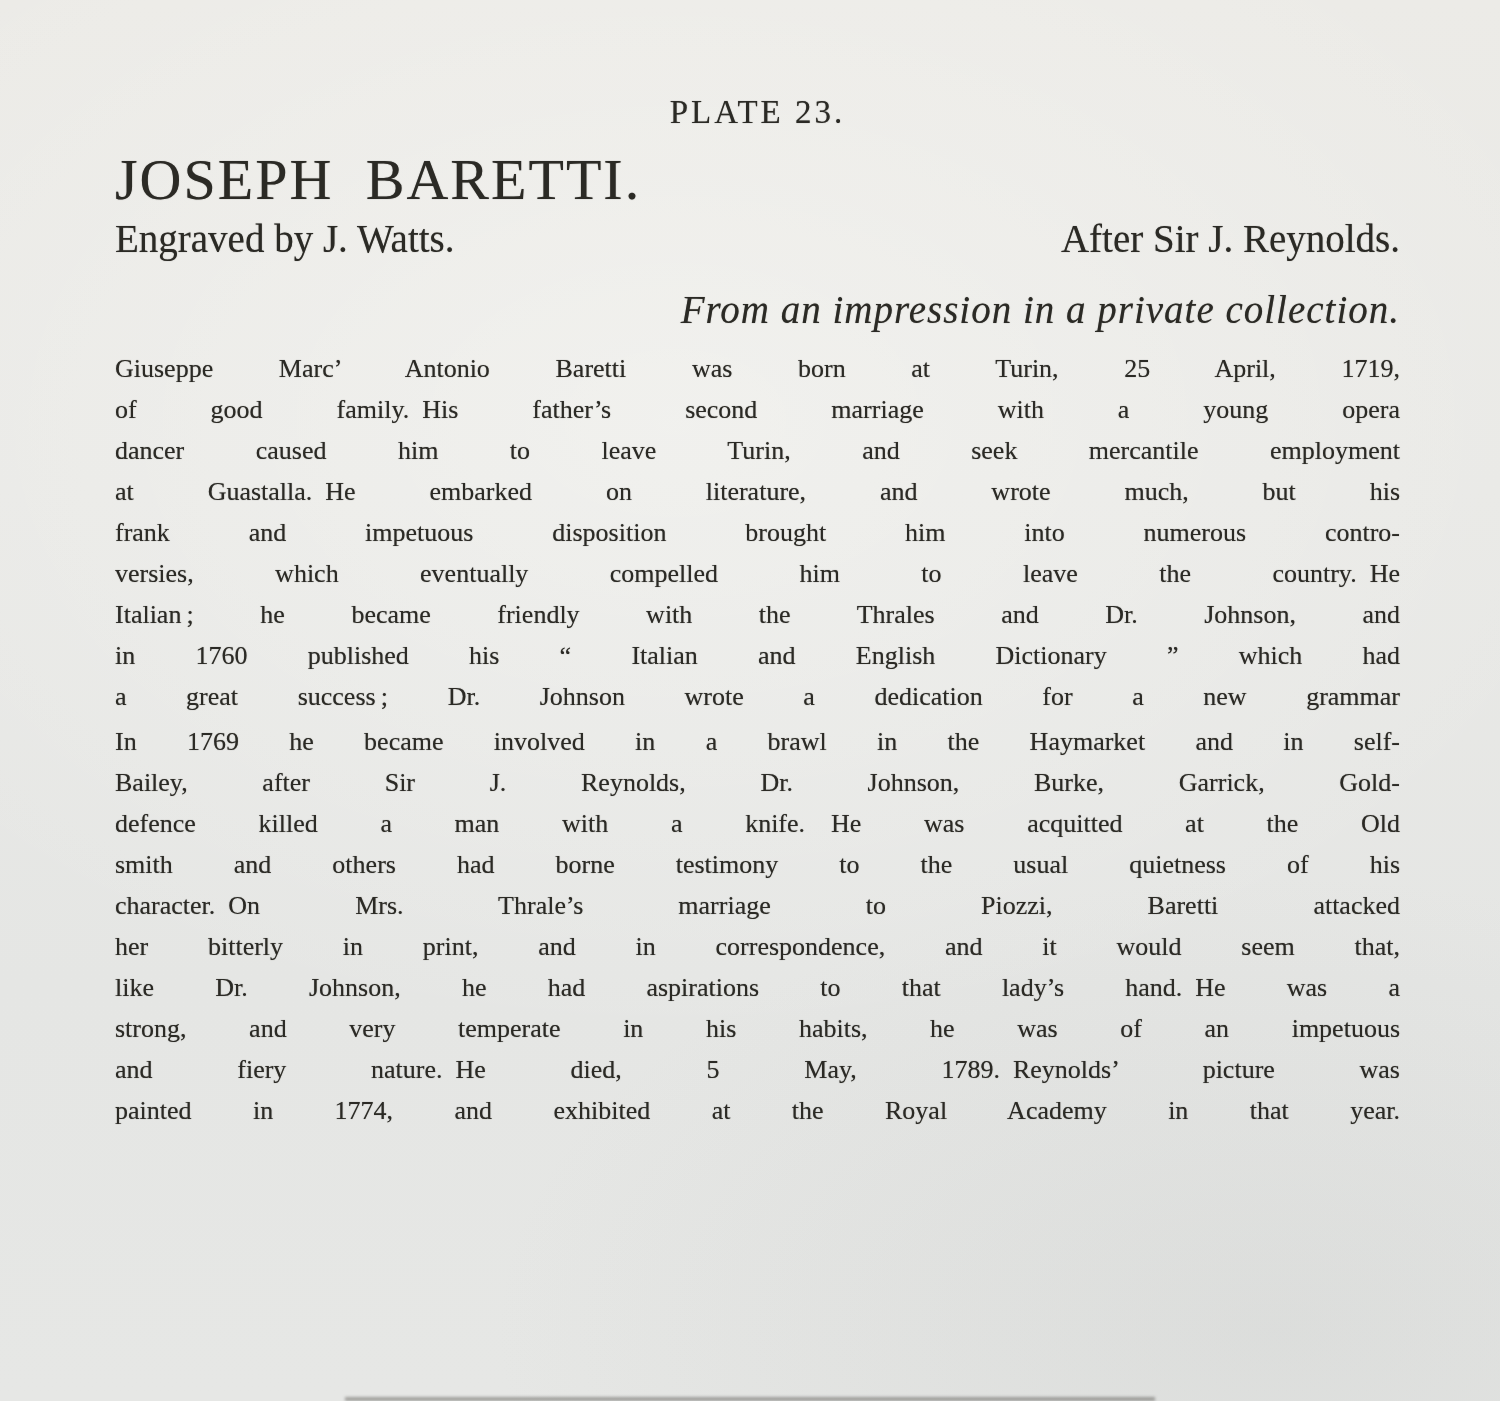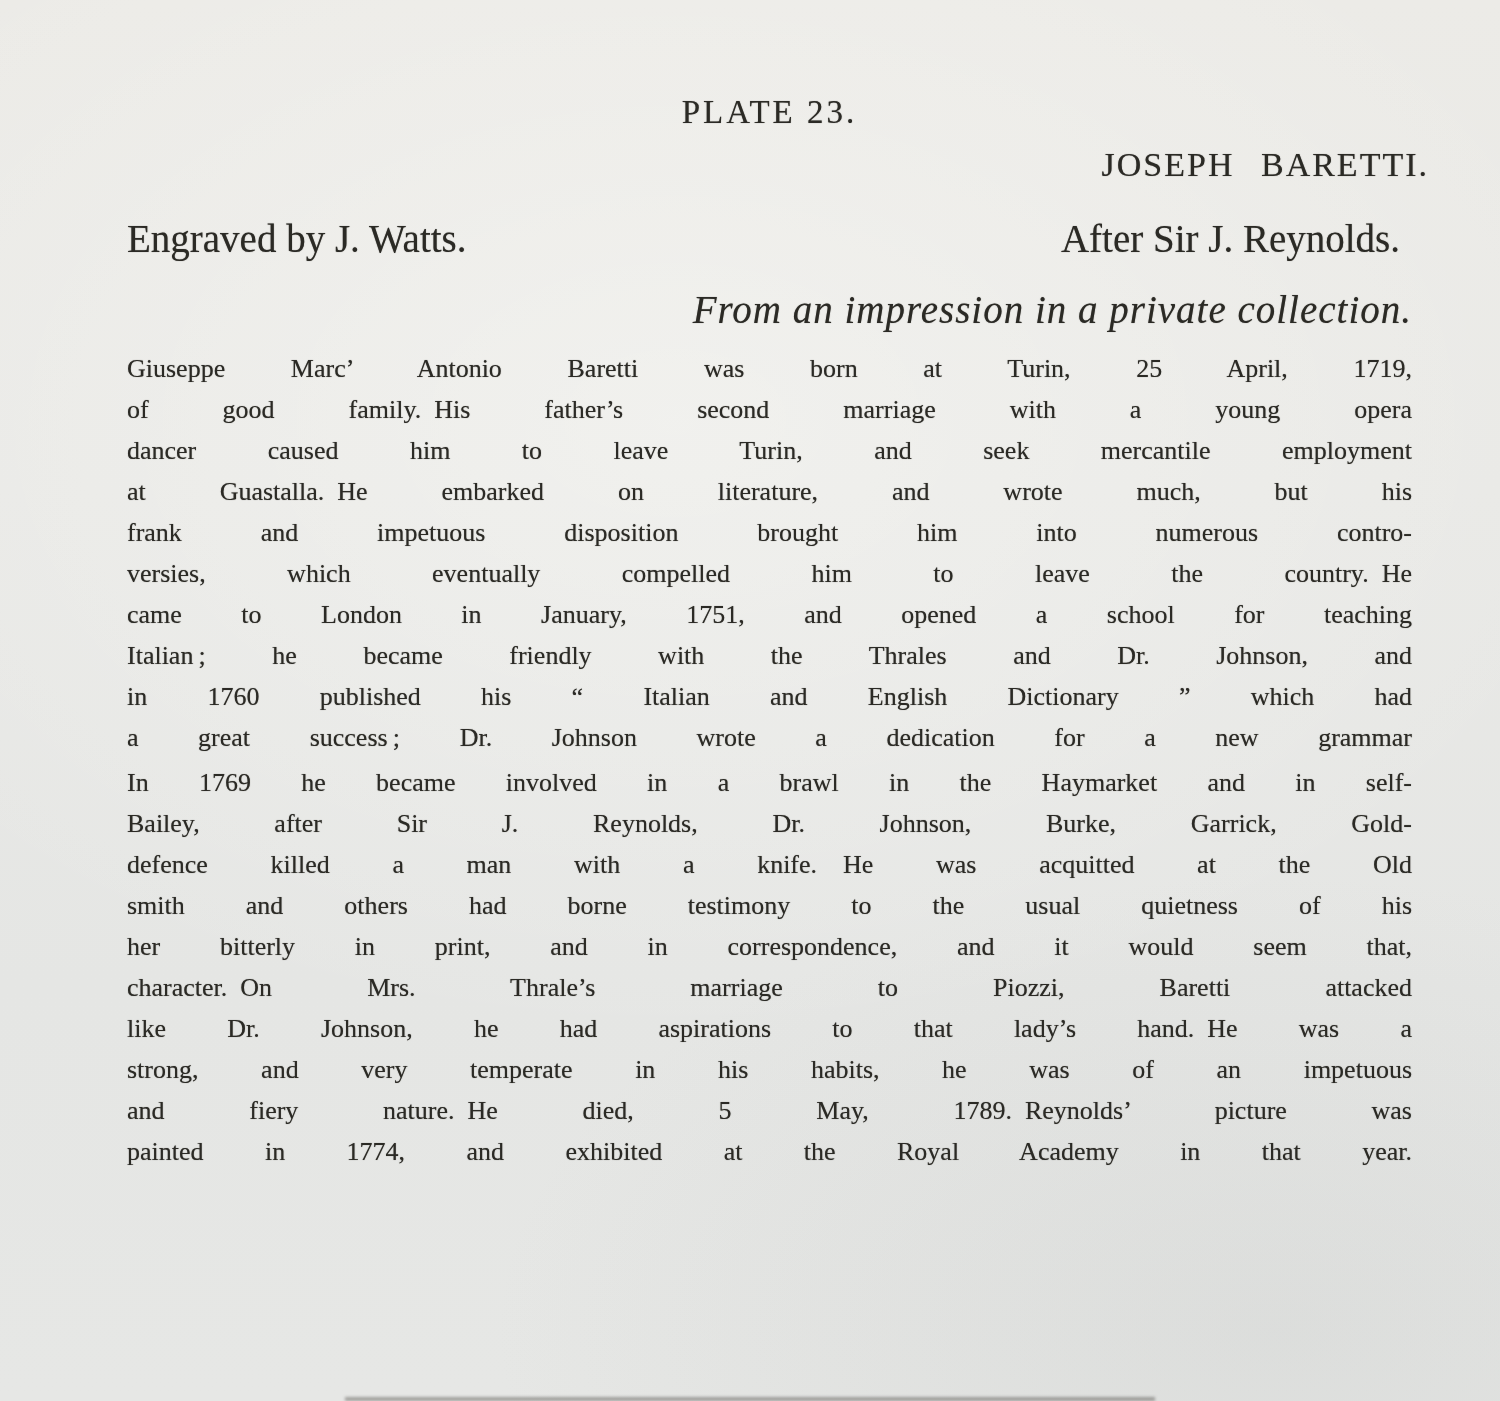--- a/index.html
+++ b/index.html
@@ -13,39 +13,38 @@
     overflow: hidden;
     background:
       radial-gradient(ellipse 1400px 900px at 45% 30%, rgba(255,255,252,0.35), rgba(255,255,252,0) 70%),
       radial-gradient(ellipse 1200px 700px at 85% 95%, rgba(190,193,192,0.25), rgba(190,193,192,0) 65%),
       linear-gradient(180deg, #ecebe7 0%, #e9e9e6 35%, #e5e6e4 70%, #e6e7e5 100%);
     font-family: "Liberation Serif", "DejaVu Serif", serif;
     color: #2b2a25;
   }
   .print {
     text-shadow: 0 0 1px rgba(43,42,37,0.55);
-    margin-left: 12px;
   }
   .plate-line {
     position: absolute;
     top: 94px;
     left: 115px;
     width: 1285px;
     text-align: center;
     font-size: 33px;
     letter-spacing: 3px;
     white-space: nowrap;
   }
   .title-line {
     position: absolute;
     top: 146px;
-    left: 132px;
+    left: 115px;
     width: 1285px;
-    text-align: right;
-    font-size: 34px;
+    text-align: left;
+    font-size: 58px;
     letter-spacing: 2px;
     word-spacing: 16px;
     white-space: nowrap;
   }
   .credits-row {
     position: absolute;
     top: 216px;
     left: 115px;
     width: 1285px;
     display: flex;
@@ -110,32 +109,31 @@
   <div class="source-line print">From an impression in a private collection.</div>
 
   <div class="body-text print">
     <div class="paragraph">
         <div class="line">Giuseppe Marc’ Antonio Baretti was born at Turin, 25 April, 1719,</div>
         <div class="line">of good family. His father’s second marriage with a young opera</div>
         <div class="line">dancer caused him to leave Turin, and seek mercantile employment</div>
         <div class="line">at Guastalla. He embarked on literature, and wrote much, but his</div>
         <div class="line">frank and impetuous disposition brought him into numerous contro-</div>
         <div class="line">versies, which eventually compelled him to leave the country. He</div>
-        <div class="line">came to London in January, 1751, and opened a school for teaching</div>
         <div class="line">Italian ; he became friendly with the Thrales and Dr. Johnson, and</div>
         <div class="line">in 1760 published his “ Italian and English Dictionary ” which had</div>
         <div class="line">a great success ; Dr. Johnson wrote a dedication for a new grammar</div>
       </div>
     <div class="paragraph">
         <div class="line">In 1769 he became involved in a brawl in the Haymarket and in self-</div>
         <div class="line">Bailey, after Sir J. Reynolds, Dr. Johnson, Burke, Garrick, Gold-</div>
         <div class="line">defence killed a man with a knife. He was acquitted at the Old</div>
         <div class="line">smith and others had borne testimony to the usual quietness of his</div>
+        <div class="line">character. On Mrs. Thrale’s marriage to Piozzi, Baretti attacked</div>
         <div class="line">her bitterly in print, and in correspondence, and it would seem that,</div>
-        <div class="line">character. On Mrs. Thrale’s marriage to Piozzi, Baretti attacked</div>
         <div class="line">like Dr. Johnson, he had aspirations to that lady’s hand. He was a</div>
         <div class="line">strong, and very temperate in his habits, he was of an impetuous</div>
         <div class="line">and fiery nature. He died, 5 May, 1789. Reynolds’ picture was</div>
         <div class="line">painted in 1774, and exhibited at the Royal Academy in that year.</div>
       </div>
   </div>
 
   <div class="crop-artifact"></div>
 
 </div>

